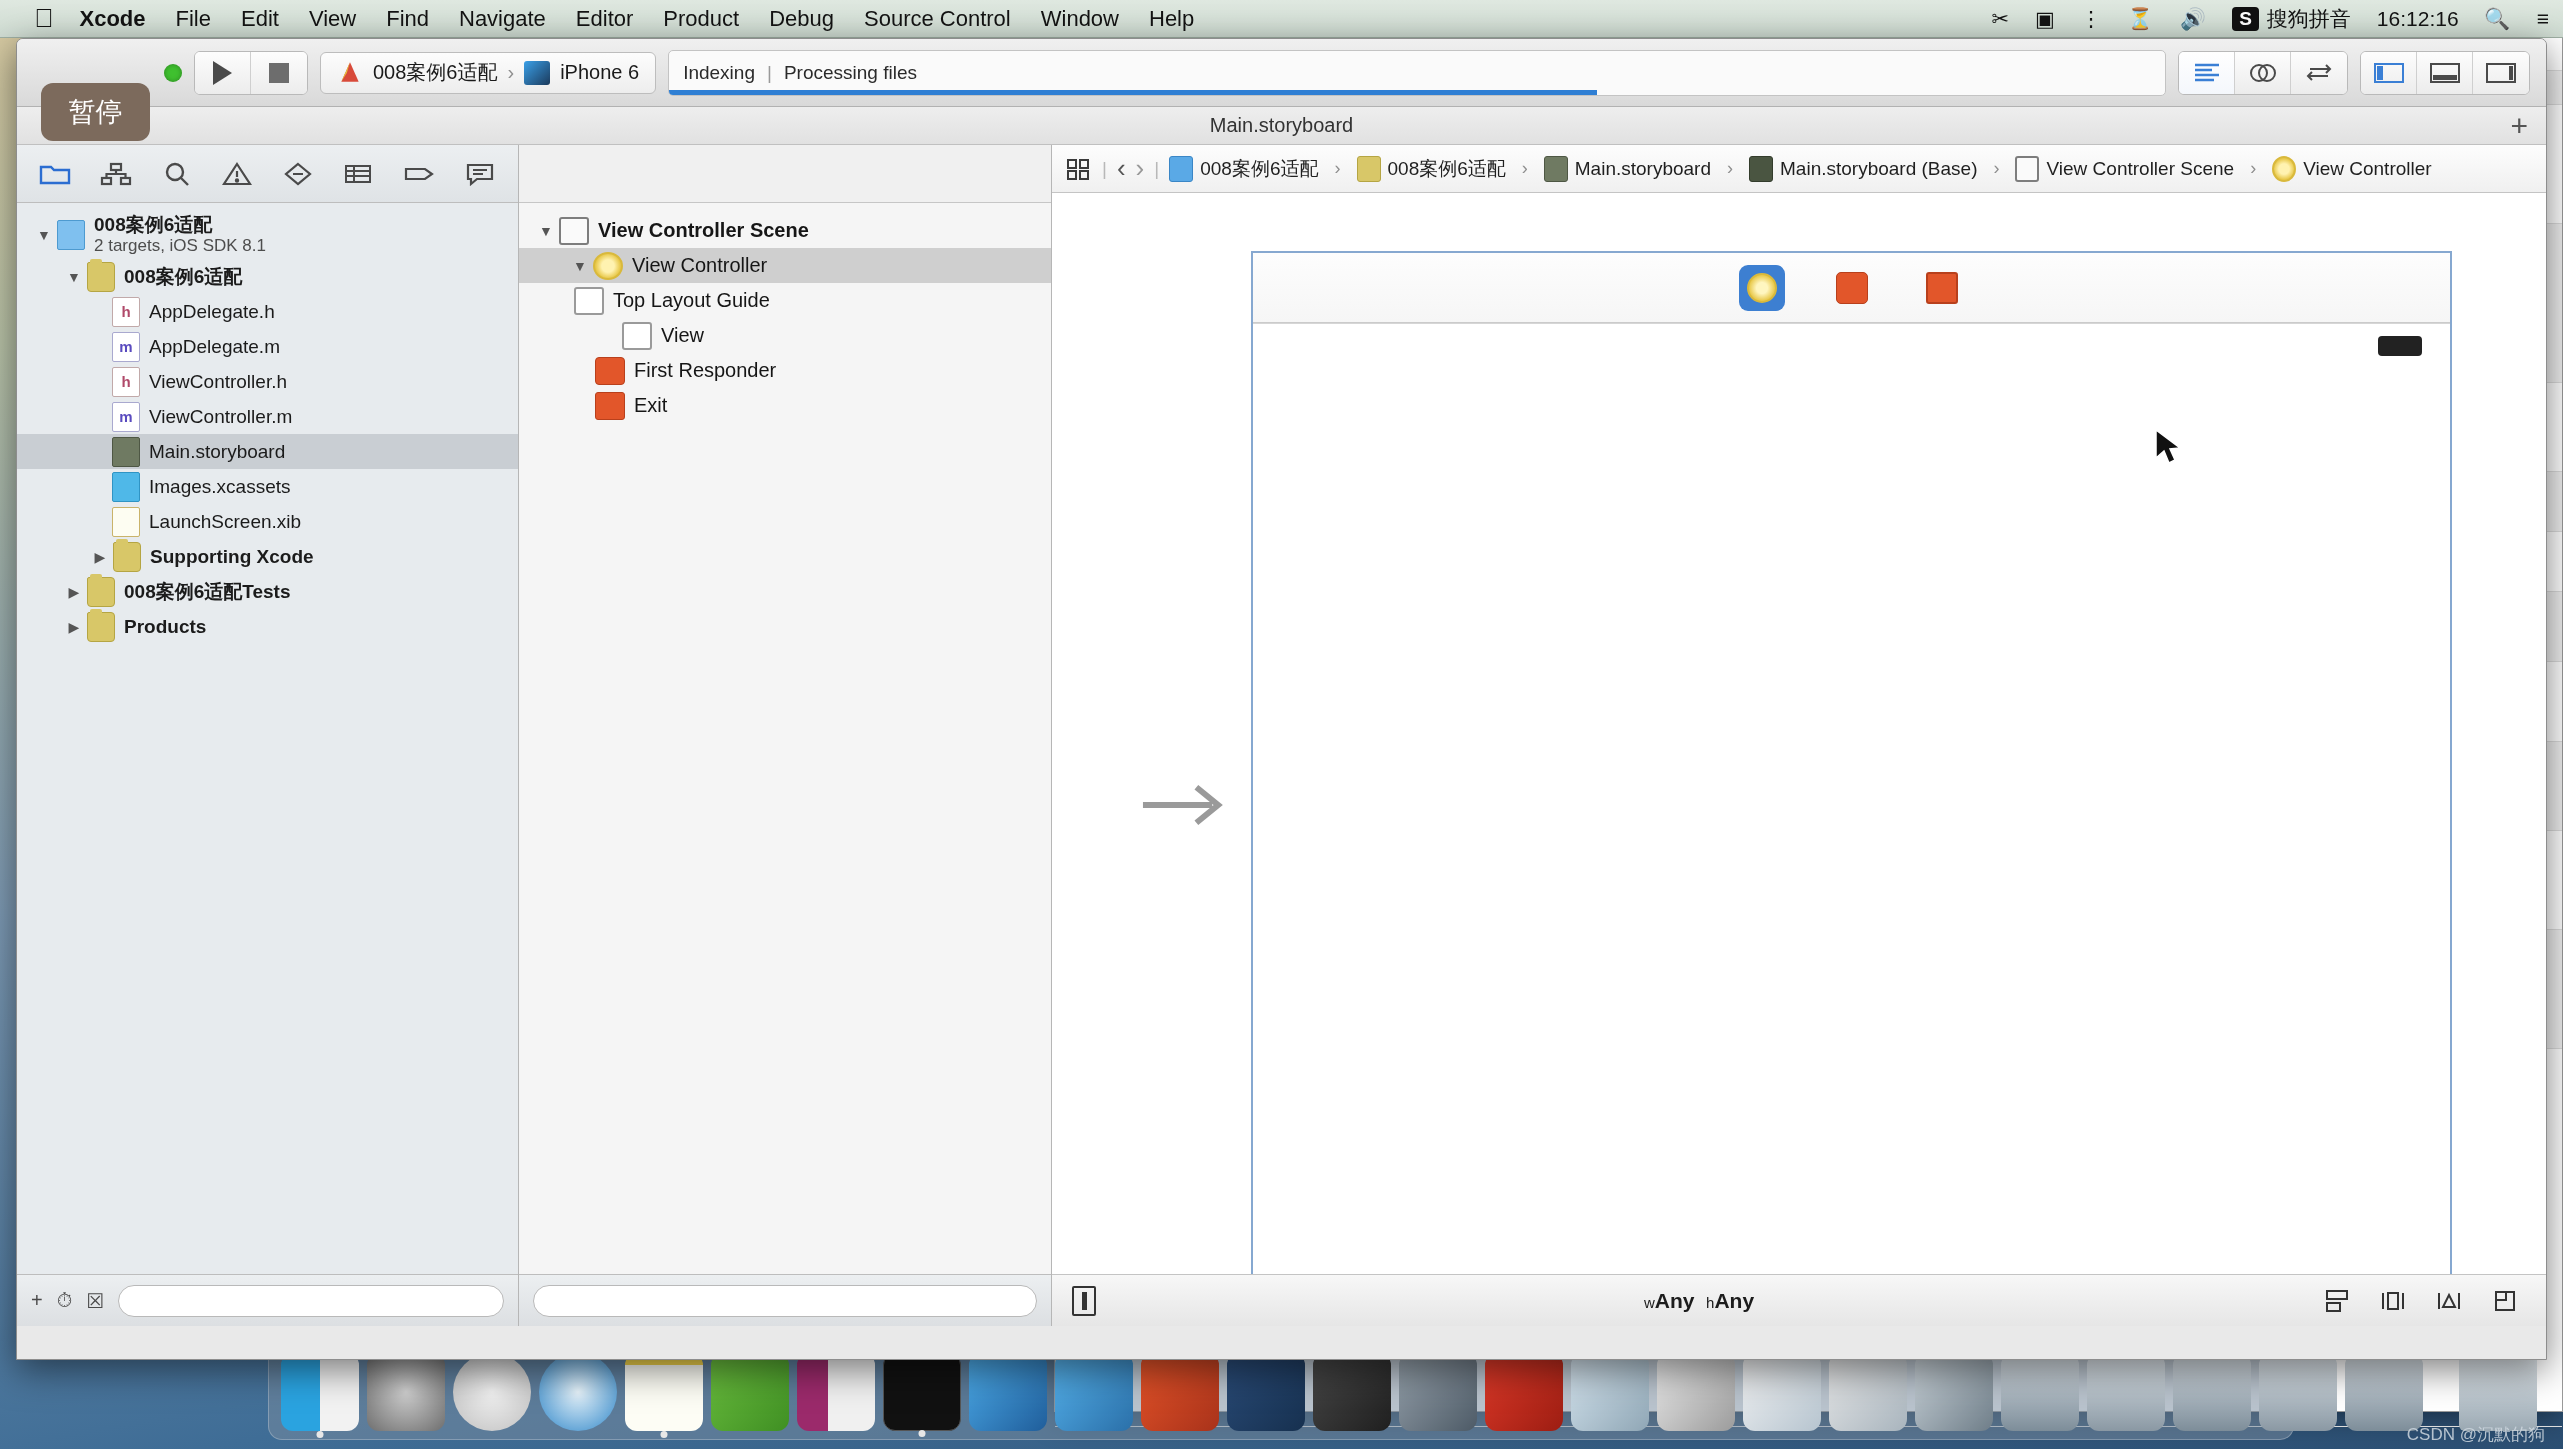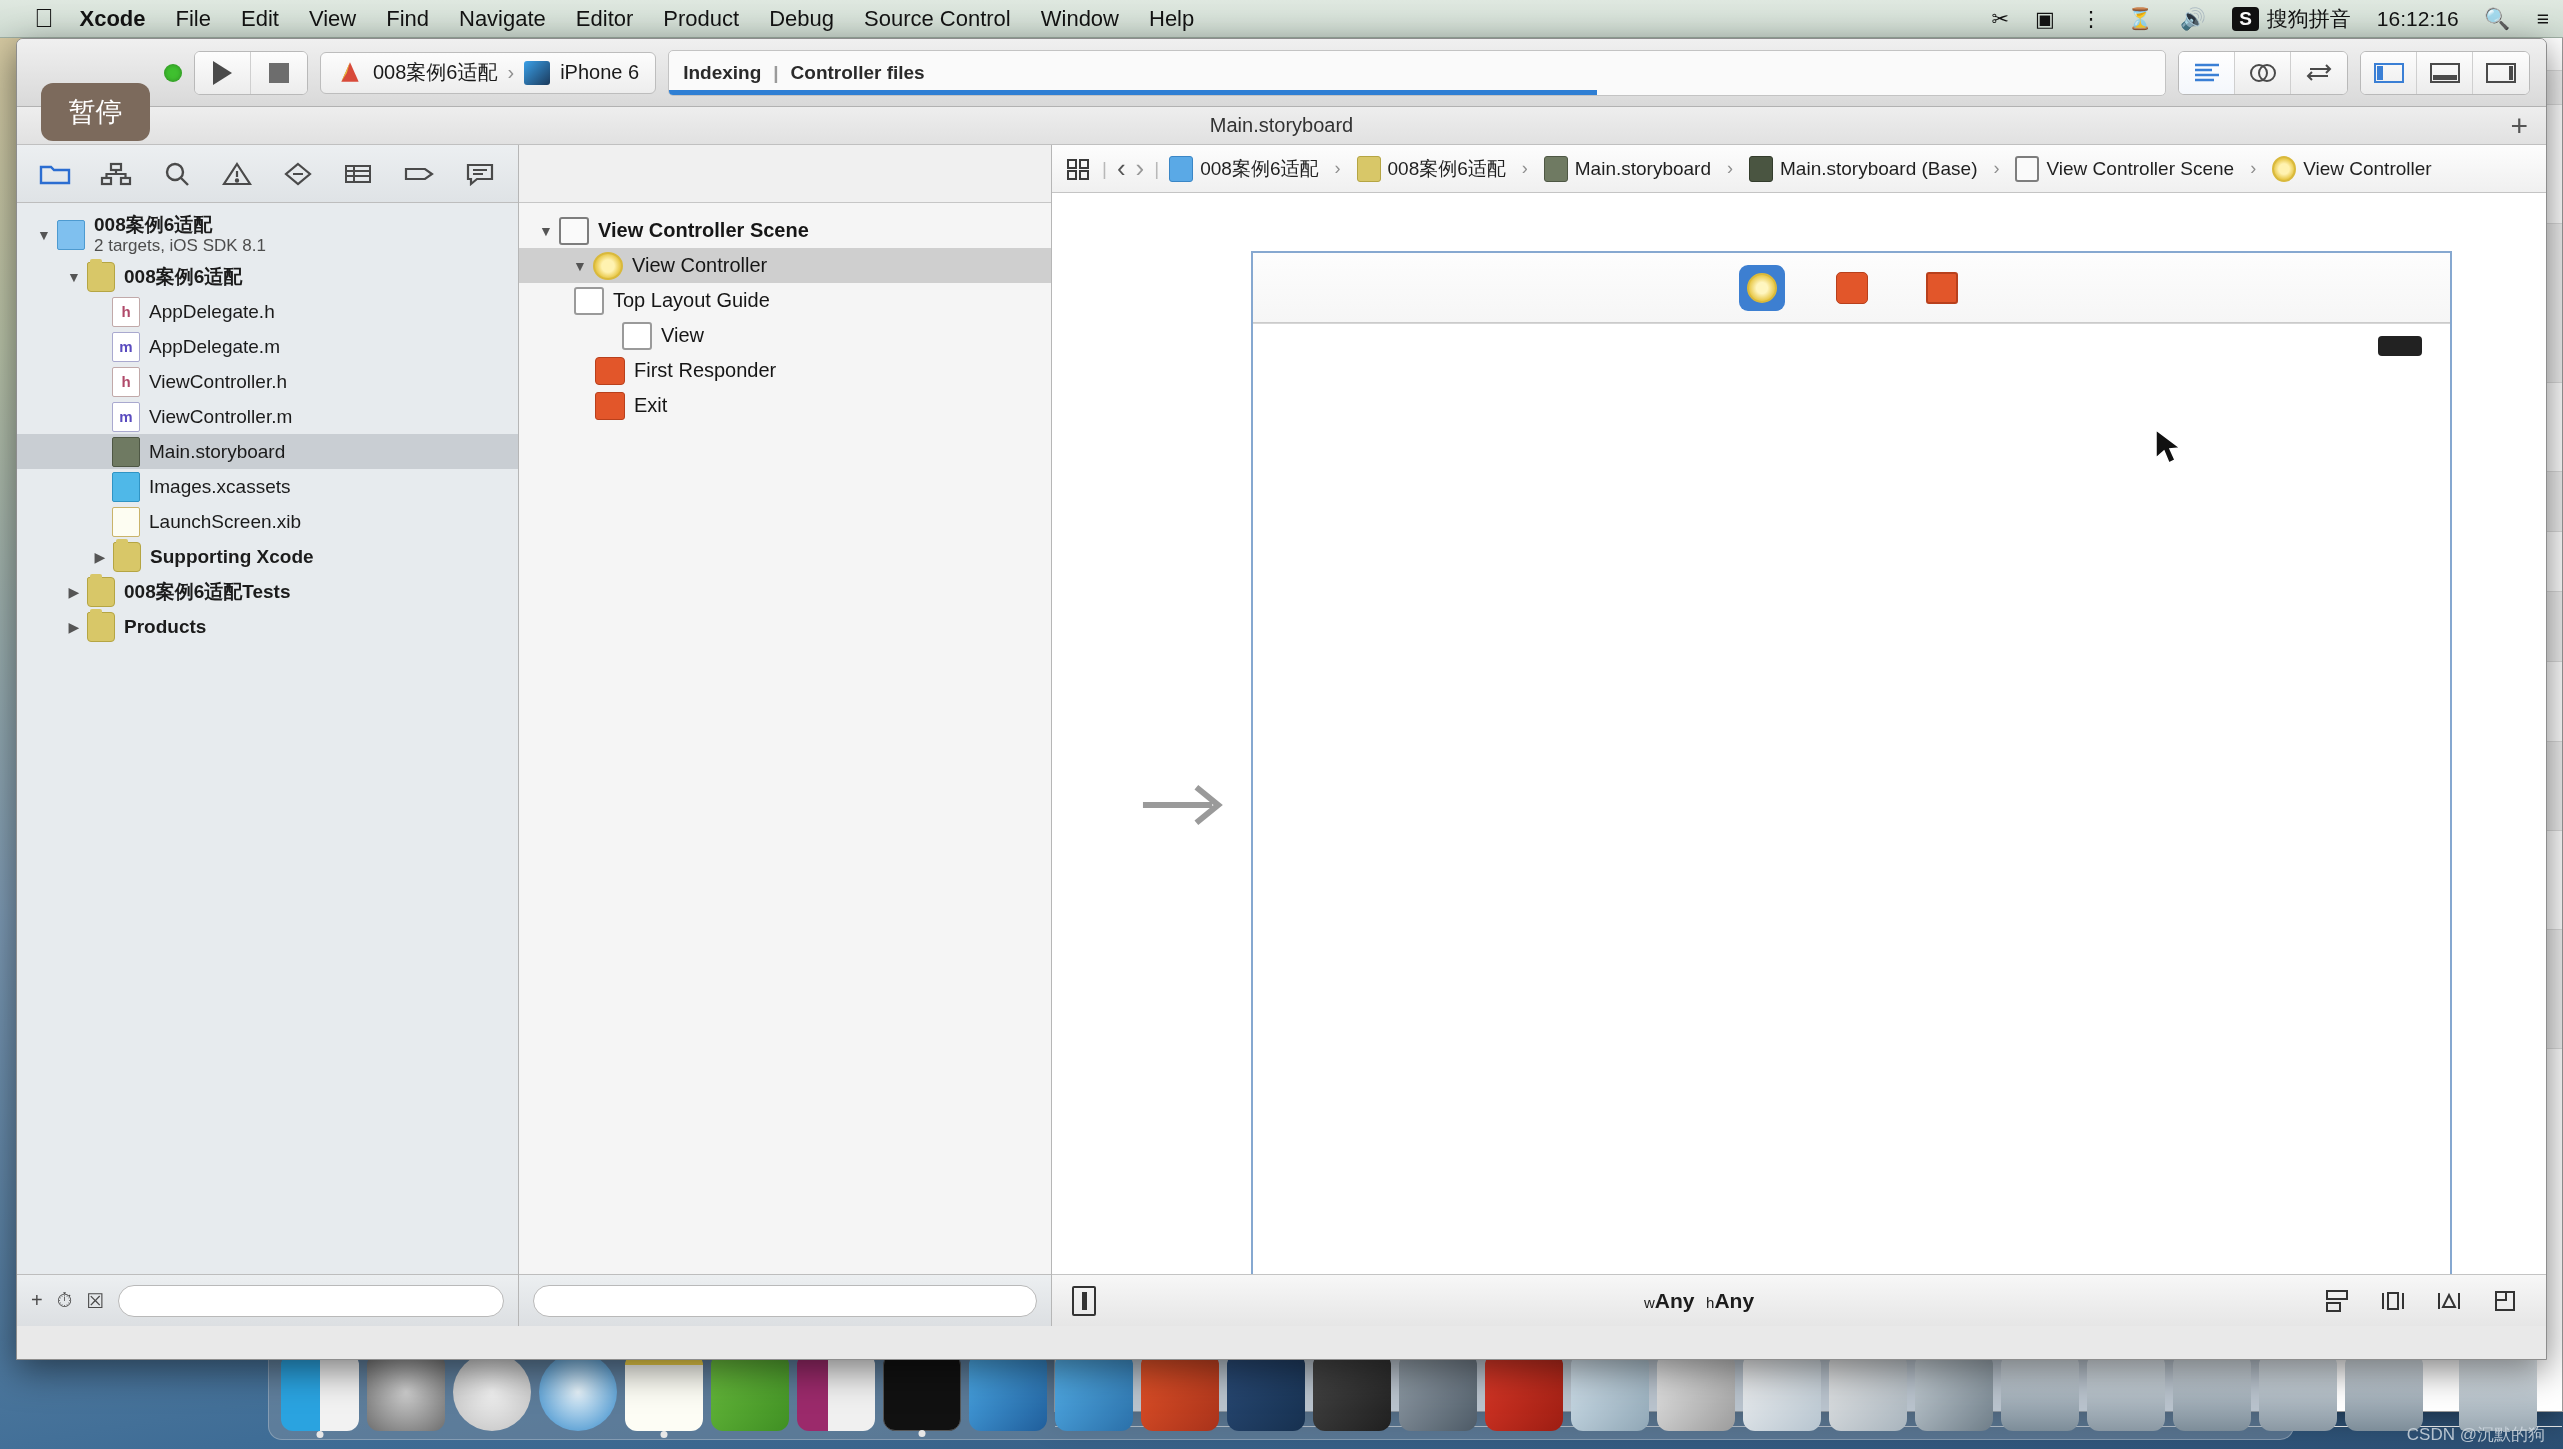--- a/index.html
+++ b/index.html
@@ -44,21 +44,21 @@
   .tb-btn { width:56px; height:42px; display:flex; align-items:center; justify-content:center;
     border-right:1px solid #cfcfcf; background:linear-gradient(180deg,#fdfdfd,#ececec); }
   .tb-btn:last-child { border-right:none; }
   .tb-btn.on { background:linear-gradient(180deg,#ffffff,#f4f7fc); }
   .run-tri { width:0;height:0;border-left:19px solid #4a4a4a;border-top:12px solid transparent;border-bottom:12px solid transparent; }
   .stop-sq { width:20px;height:20px;background:#6d6d6d; }
   #scheme { display:flex; align-items:center; height:42px; padding:0 16px; gap:10px;
     background:linear-gradient(180deg,#fdfdfd,#ededed); border:1px solid #bdbdbd; border-radius:6px;
     font-size:20px; color:#1a1a1a; white-space:nowrap; }
   #activity { flex:1; height:46px; background:#fafafa; border:1px solid #c3c3c3; border-radius:5px;
-    position:relative; display:flex; align-items:center; padding:0 14px; font-size:19px; color:#2a2a2a; overflow:hidden;font-weight:bold; }
+    position:relative; display:flex; align-items:center; padding:0 14px; font-size:19px; color:#2a2a2a; overflow:hidden; }
   #activity .bar { position:absolute; left:0; bottom:0; height:5px; width:62%; background:#2f7fd4; }
   #activity .sep { margin:0 12px; color:#9a9a9a; }
   .pause-badge { position:absolute; left:24px; top:44px; width:109px; height:58px; z-index:70;
     background:#7c6a5c; border-radius:12px; color:#fff; font-size:27px;
     display:flex; align-items:center; justify-content:center; }
   .led { width:18px;height:18px;border-radius:50%;background:#3fc02f;
     box-shadow:0 0 5px rgba(0,0,0,.3) inset; }
 
   
   #titlebar { height:38px; background:linear-gradient(180deg,#eeeeee,#e1e1e1);
@@ -232,21 +232,21 @@
           <polygon points="12,2 9,12 4,20" fill="#e8c23a"></polygon>
       </svg>
       <span>008案例6适配</span>
       <span style="color:#8e8e8e">›</span>
       <span style="width:26px;height:24px;background:linear-gradient(135deg,#3aa0e8,#1b3a5c);border-radius:3px;display:inline-block"></span>
       <span>iPhone 6</span>
     </div>
     <div id="activity">
       <span>Indexing</span>
       <span class="sep">|</span>
-      <span>Controller files</span>
+      <span>Processing files</span>
       <span class="bar"></span>
     </div>
     <div class="tb-group">
       <div class="tb-btn on">
         <svg width="30" height="26" viewBox="0 0 30 26">
           <g stroke="#3a7fd5" stroke-width="2.6">
               <line x1="3" y1="5" x2="27" y2="5"></line>
               <line x1="3" y1="10" x2="20" y2="10"></line>
           <line x1="3" y1="15" x2="27" y2="15"></line>
               <line x1="3" y1="20" x2="22" y2="20"></line>

